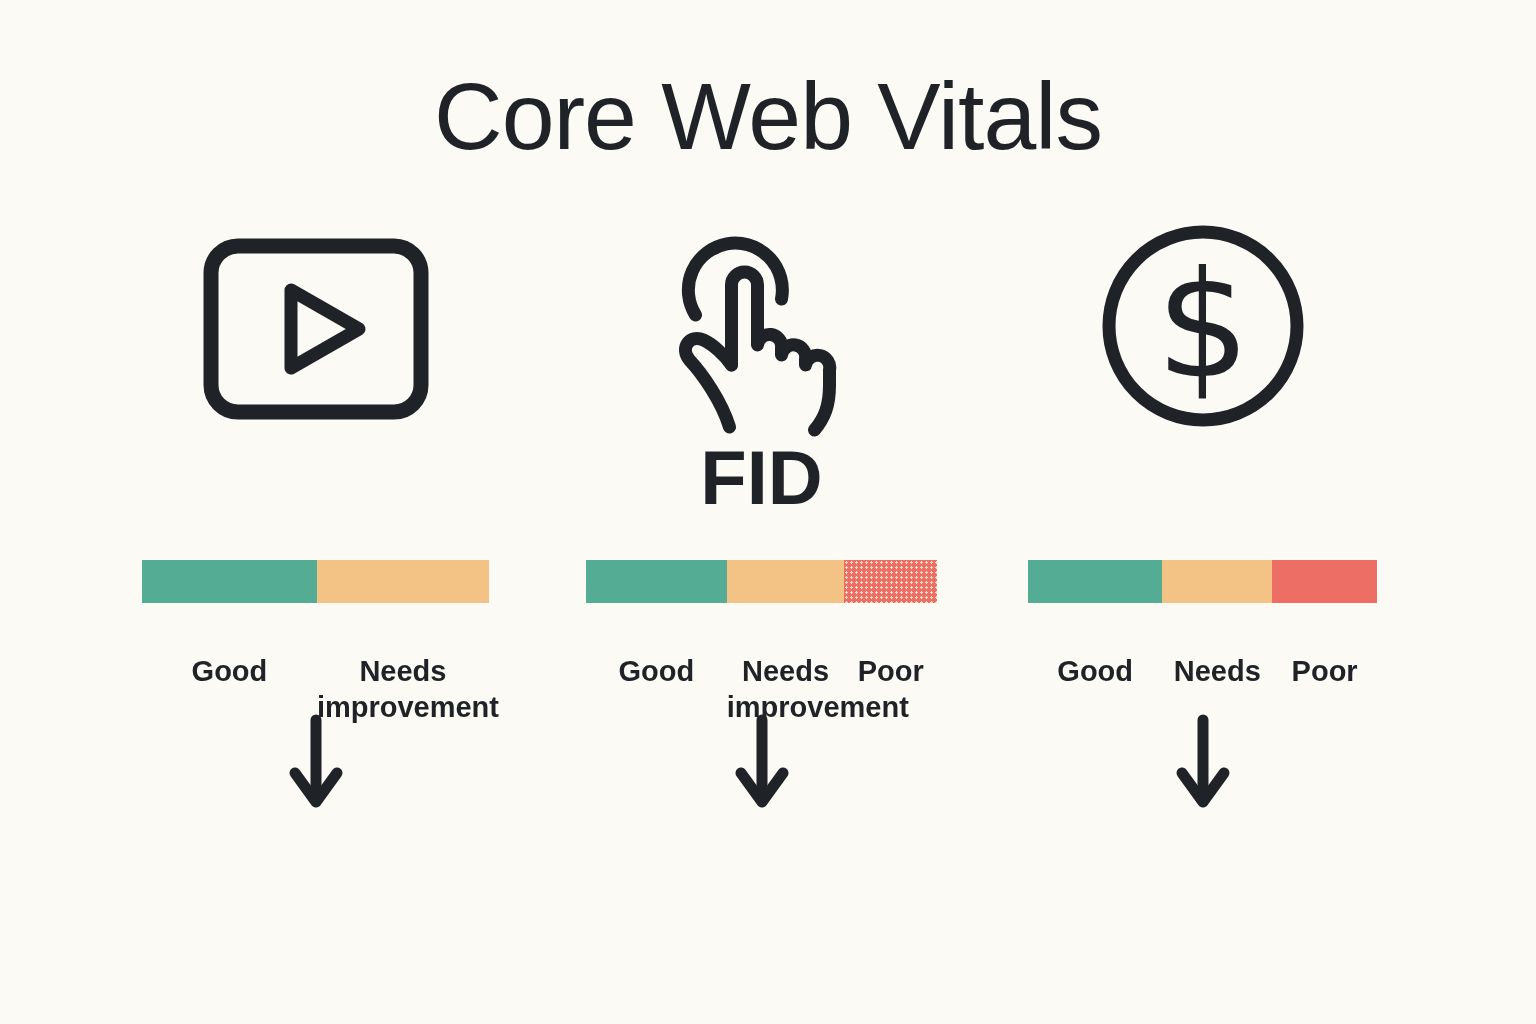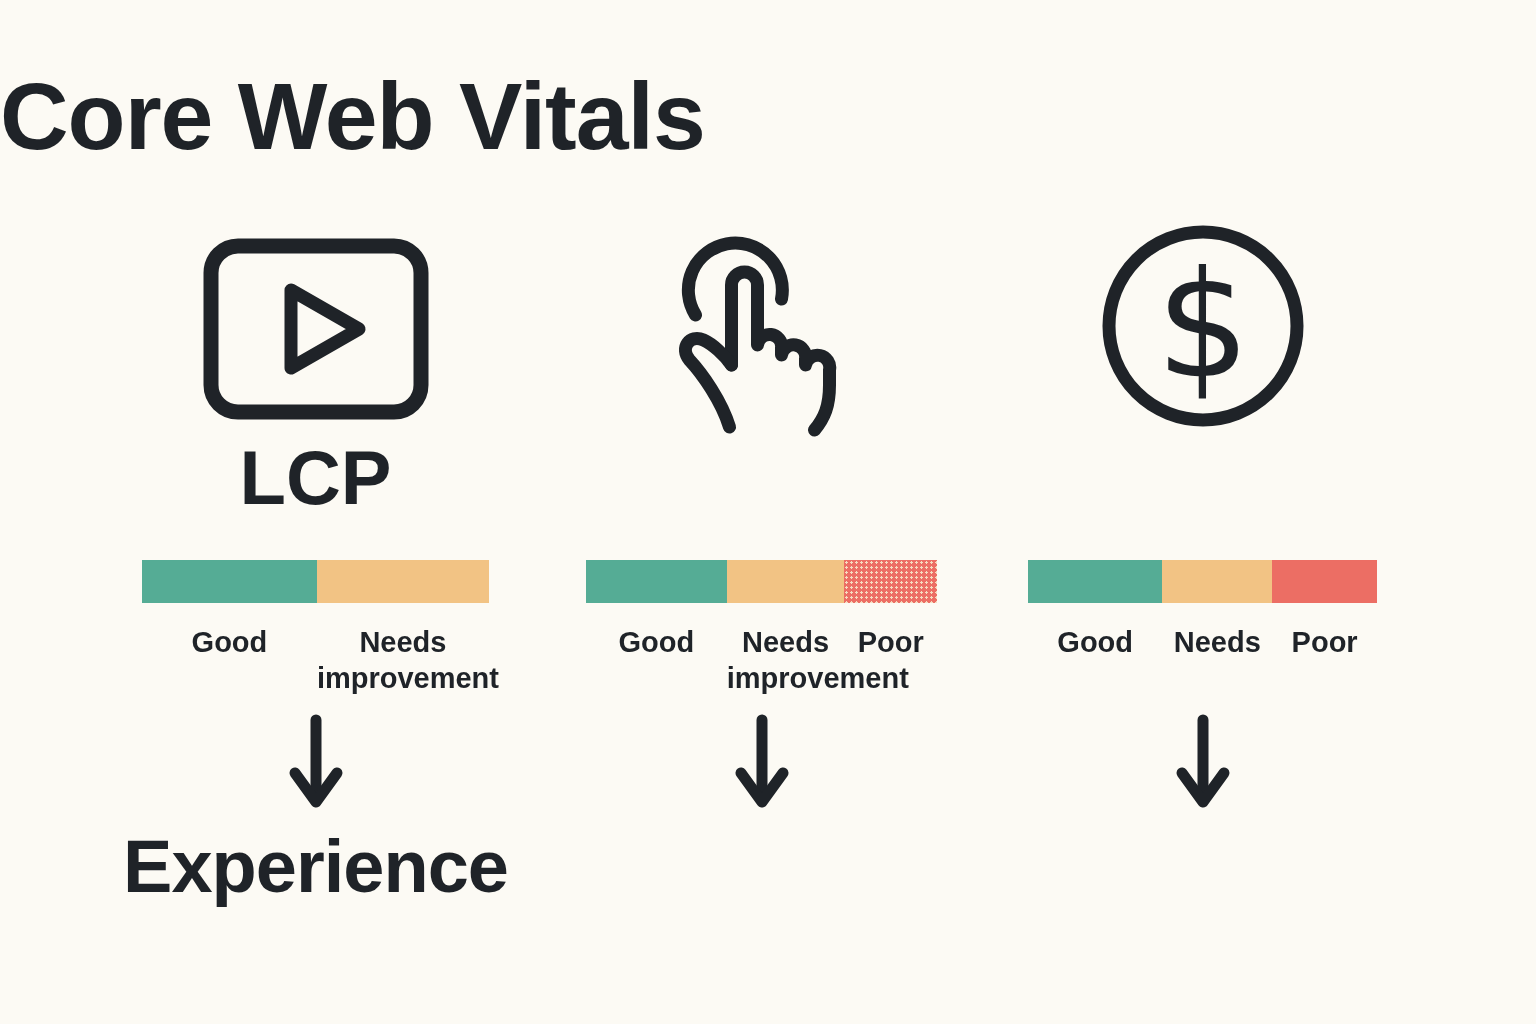--- a/index.html
+++ b/index.html
@@ -14,21 +14,21 @@
   html,body{width:1536px;height:1024px;}
   body{
     background:var(--background);
     font-family:"Liberation Sans","DejaVu Sans",sans-serif;
     color:var(--ink);
     overflow:hidden;
   }
   .stage{position:relative;width:1536px;height:1024px;background:var(--background);}
   .title{
     position:absolute;top:62px;left:0;width:100%;
-    text-align:left;font-size:95px;font-weight:700;letter-spacing:-1px;
+    text-align:center;font-size:95px;font-weight:400;letter-spacing:-1px;
     color:var(--ink);
   }
   .col{position:absolute;top:0;height:1024px;}
   .col-lcp{left:142px;width:347px;}
   .col-fid{left:586px;width:351px;}
   .col-cls{left:1028px;width:349px;}
   .icon-wrap{position:absolute;left:50%;transform:translateX(-50%);}
   .col-lcp .icon-wrap{top:238px;}
   .col-fid .icon-wrap{top:227px;}
   .col-cls .icon-wrap{top:222px;}
@@ -46,21 +46,21 @@
   .seg.halftone{
     background-image:radial-gradient(var(--poor_dot) 1.2px, transparent 1.4px);
     background-size:5px 5px;
   }
   .bar-labels{
     position:absolute;top:624px;left:0;right:0;
     display:flex;align-items:flex-start;
   }
   .seg-label{
     text-align:center;font-size:29px;font-weight:700;line-height:1.25;
-    white-space:nowrap;color:var(--ink);
+    white-space:nowrap;color:var(--ink);margin-top:29px;
   }
   .arrow-wrap{position:absolute;top:714px;left:50%;transform:translateX(-50%);}
   .outcome{
     position:absolute;top:830px;left:50%;transform:translateX(-50%);
     font-size:74px;font-weight:700;line-height:1;letter-spacing:-1px;
     white-space:nowrap;color:var(--ink);
   }
   .stroke{stroke:var(--ink);fill:none;stroke-linecap:round;stroke-linejoin:round;}
 </style>
 </head>
@@ -70,51 +70,50 @@
 
   <h1 class="title">Core Web Vitals</h1>
 
   <section class="col col-lcp">
     <div class="icon-wrap">
       <svg width="226" height="182" viewBox="0 0 226 182">
         <rect class="stroke" x="8" y="8" width="210" height="166" rx="27" stroke-width="15"></rect>
         <path class="stroke" d="M88 52 L156 91 L88 130 Z" stroke-width="13"></path>
       </svg>
     </div>
-    <h2 class="metric">LCP</h2>
     <div class="bar">
         <div class="seg" style="width: 50.4%; background-color: rgb(85, 172, 149);"></div>
         <div class="seg" style="width: 49.6%; background-color: rgb(242, 195, 132);"></div>
       </div>
     <div class="bar-labels">
         <div class="seg-label" style="width: 50.4%;">
           <div>Good</div>
         </div>
         <div class="seg-label" style="width: 49.6%;">
           <div>Needs</div>
           <div>improvement</div>
         </div>
       </div>
     <div class="arrow-wrap">
       <svg width="58" height="98" viewBox="0 0 58 98">
         <path class="stroke" d="M29 6 L29 84" stroke-width="11"></path>
         <path class="stroke" d="M8 59 L29 88 L50 59" stroke-width="11"></path>
       </svg>
     </div>
-    <div class="outcome">Experience</div>
   </section>
 
   <section class="col col-fid">
     <div class="icon-wrap">
       <svg width="185" height="212" viewBox="0 0 185 212">
         <path class="stroke" d="M26 88 A47 47 0 1 1 112 72" stroke-width="13"></path>
         <path class="stroke" d="M62 138 L62 58 A13 13 0 0 1 88 58 L88 118 A12 12 0 0 1 112 121 L112 128 A12 12 0 0 1 136 132 L136 138 A12 12 0 0 1 160 143 L160 158 C160 179 155 191 145 203" stroke-width="13"></path>
         <path class="stroke" d="M62 138 C55 128 43 117 34 113 C20 107 10 121 20 133 C33 147 52 174 60 200" stroke-width="13"></path>
       </svg>
     </div>
+    <h2 class="metric">FID</h2>
     <div class="bar">
         <div class="seg" style="width: 40.1%; background-color: rgb(85, 172, 149);"></div>
         <div class="seg" style="width: 33.5%; background-color: rgb(242, 195, 132);"></div>
         <div class="seg halftone" style="width: 26.4%; background-color: rgb(236, 110, 100);"></div>
       </div>
     <div class="bar-labels">
         <div class="seg-label" style="width: 40.1%;">
           <div>Good</div>
         </div>
         <div class="seg-label" style="width: 33.5%;">

